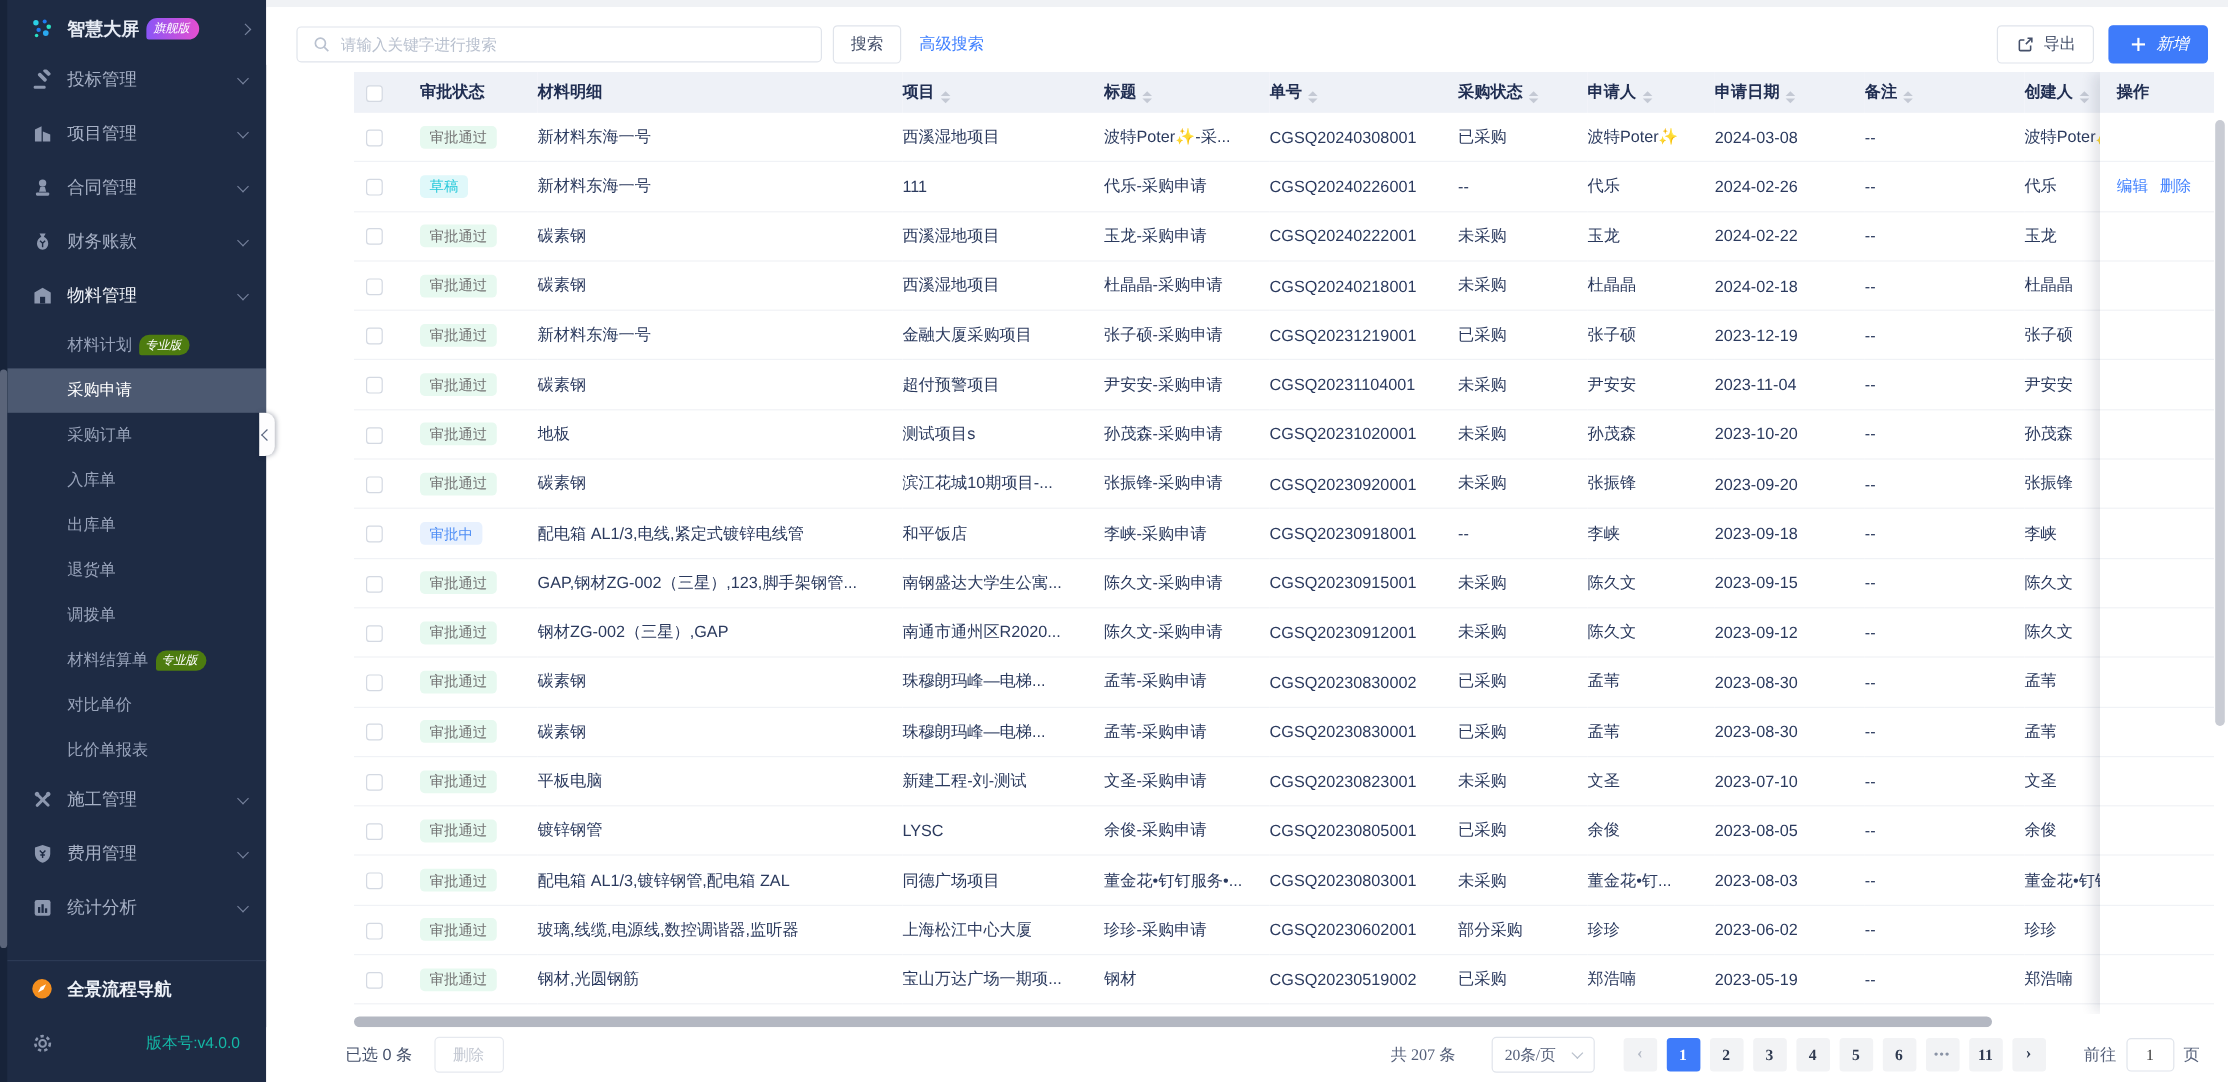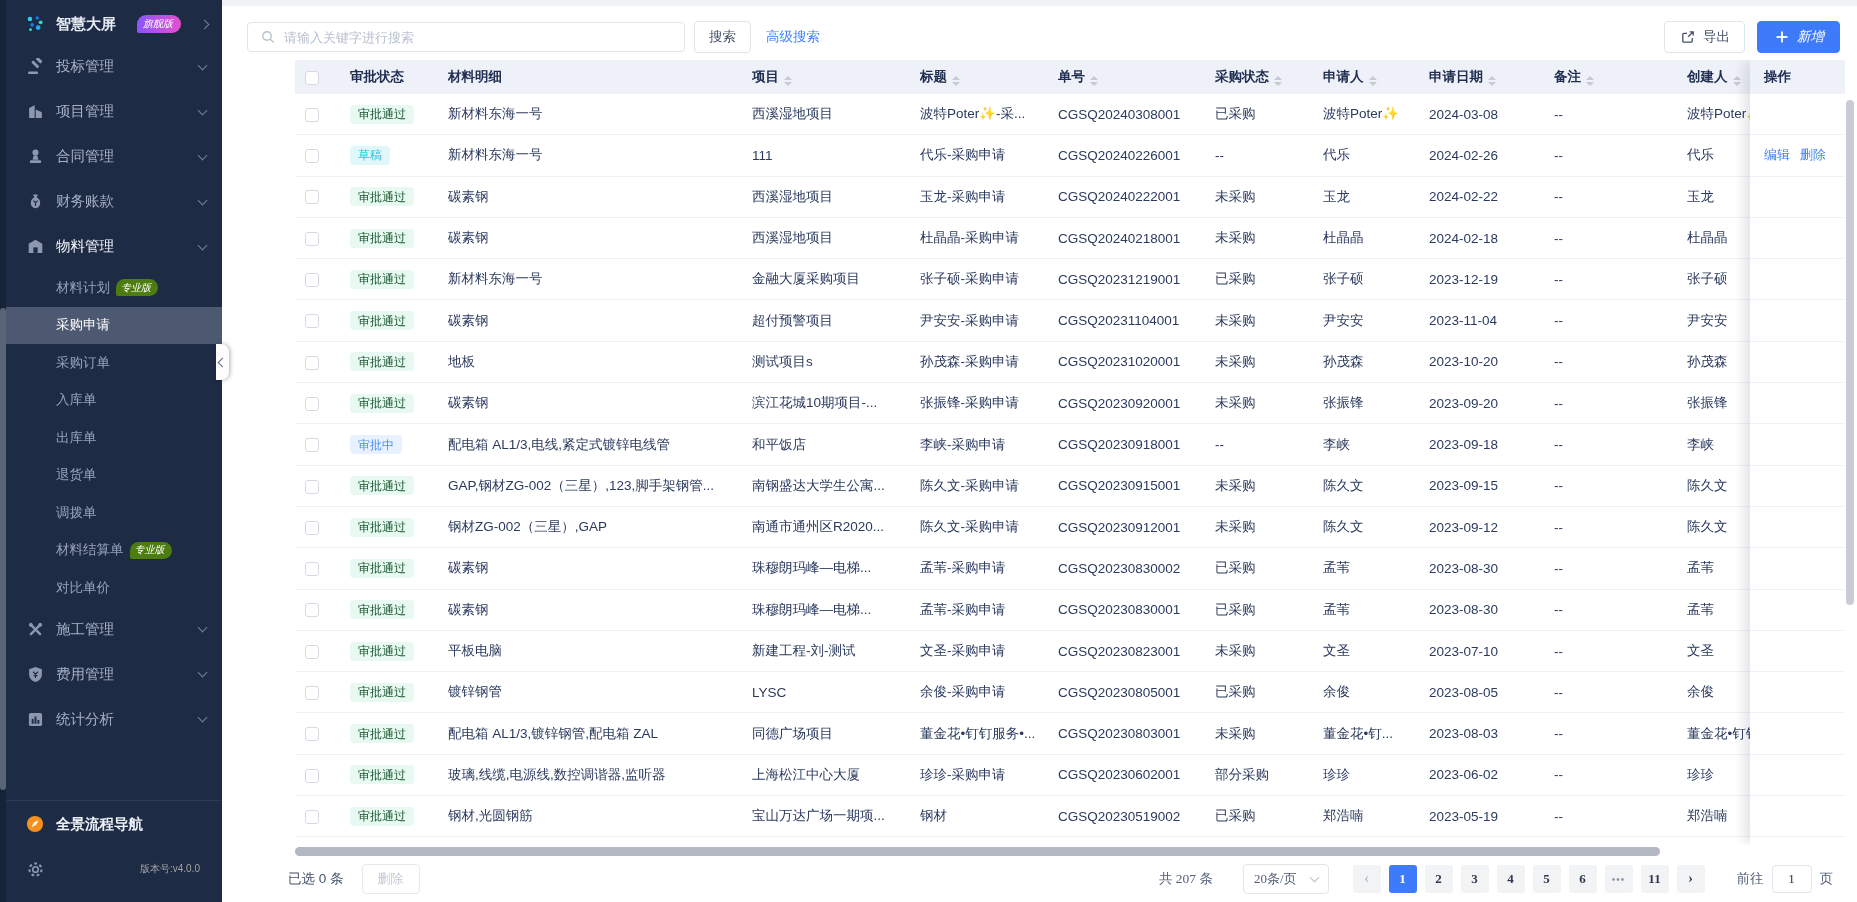--- a/index.html
+++ b/index.html
@@ -7,39 +7,39 @@
   body { font-family:"Liberation Sans","DejaVu Sans",sans-serif; background:#f0f2f5; }
   .app { display:flex; width:1857px; height:902px; }
 
   
   .sidebar { position:relative; width:222px; flex:none; background:#1e2b44; color:#9aa5bb; }
   .sb-scrolltrack { position:absolute; left:0; top:0; width:6px; height:100%; background:#172339; z-index:3; }
   .sb-thumb { position:absolute; left:0; top:308px; width:6px; height:482px; background:#5a6479; border-radius:3px; }
   .sb-inner { position:absolute; left:6px; right:0; top:0; bottom:102px; overflow:hidden; }
   .logo-row { display:flex; align-items:center; height:44px; padding:4px 14px 0 20px; cursor:pointer; }
   .logo-label { margin-left:12px; font-size:15px; font-weight:bold; color:#e7ecf5; }
-  .badge-flag { margin-left:21px; font-size:10px; font-style:italic; color:#fff; padding:2px 8px 2px 6px;
+  .badge-flag { margin-left:6px; font-size:10px; font-style:italic; color:#fff; padding:2px 8px 2px 6px;
     background:linear-gradient(90deg,#8a55f7,#e44fd0); border-radius:9px 9px 9px 2px; }
   .nav-item { display:flex; align-items:center; height:45px; padding:0 16px 0 20px; font-size:14.5px; color:#a7b1c6; cursor:pointer; }
   .nav-item .lbl { margin-left:12px; flex:1; }
   .nav-item.expanded { color:#f2f5fa; }
   .icon { display:inline-flex; width:18px; height:18px; align-items:center; justify-content:center; flex:none; }
   .chev { width:7px; height:7px; border-right:1.6px solid #76829c; border-bottom:1.6px solid #76829c; transform:rotate(45deg); margin-top:-3px; flex:none; }
   .chev.right { transform:rotate(-45deg); margin-top:0; }
   .chev.left  { transform:rotate(135deg); border-color:#5c6880; margin:0 0 0 3px; }
   .submenu { }
   .sub-item { display:flex; align-items:center; height:37.5px; padding-left:50px; font-size:13.5px; color:#98a3ba; cursor:pointer; }
   .sub-item.active { background:#4c5971; color:#ffffff; }
   .badge-pro { margin-left:6px; font-size:10px; font-style:italic; color:#fff; padding:1.5px 7px 1.5px 5px;
     background:#4d7c0f; border-radius:9px 9px 9px 2px; }
   .sb-bottom { position:absolute; left:6px; right:0; bottom:0; height:102px; }
   .sb-divider { height:1px; background:#2c3a55; }
   .process-row { display:flex; align-items:center; height:46px; padding:0 20px; font-size:14.5px; color:#eef2f8; cursor:pointer; }
   .process-row span.lbl { margin-left:12px; font-weight:bold; }
-  .version-row { display:flex; align-items:center; height:50px; padding:0 22px 6px 20px; font-size:10px; color:#a3a3a3;justify-content:center; }
+  .version-row { display:flex; align-items:center; height:50px; padding:0 22px 6px 20px; font-size:13px; color:#14b8a6;justify-content:center; }
   .version-row .ver { flex:1; text-align:right; }
   .collapse-handle { position:absolute; left:216px; top:344px; width:13px; height:36px; background:#fdfdfe;
     border-radius:0 8px 8px 0; box-shadow:1px 0 4px rgba(20,30,55,.35); z-index:5; display:flex; align-items:center; cursor:pointer; }
 
   
   .main { position:relative; flex:1; background:#fff; }
   .topstrip { height:6px; background:#f0f2f5; }
   .toolbar { display:flex; align-items:center; height:48px; padding:20px 17px 6px 25px; background:#fff; }
   .search-box { display:flex; align-items:center; gap:7px; width:438px; height:30px; border:1px solid #e0e4eb; border-radius:4px; padding:0 11px; background:#fff; }
   .search-box input { border:none; outline:none; flex:1; font-size:13px; color:#333; font-family:inherit; }
@@ -56,21 +56,21 @@
   .table-zone { position:relative; margin:6px 0 0 73px; width:1550px; height:785px; overflow:hidden; }
   table { border-collapse:separate; border-spacing:0; table-layout:fixed; width:1550px; }
   th { height:34px; background:#eef1f7; text-align:left; font-size:13.5px; font-weight:bold; color:#202e52; padding:0; white-space:nowrap; overflow:hidden; }
   td { height:41.3px; font-size:13.5px; color:#2b3a5e; padding:0 10px 0 0; white-space:nowrap; overflow:hidden; border-bottom:1px solid #f0f2f6; }
   .cb { display:inline-block; width:14px; height:14px; border:1px solid #d4d9e2; border-radius:3px; background:#fff; margin-left:10px; vertical-align:middle; cursor:pointer; }
   .sort { display:inline-flex; flex-direction:column; gap:2px; margin-left:5px; vertical-align:1px; cursor:pointer; }
   .sort i { width:0; height:0; border-left:4px solid transparent; border-right:4px solid transparent; }
   .sort .up { border-bottom:4.5px solid #c4c9d4; }
   .sort .dn { border-top:4.5px solid #c4c9d4; }
   .badge { display:inline-block; padding:3.5px 8px; border-radius:4px; font-size:12px; line-height:1; }
-  .badge.approved { color:#14532d; background:#e7f9f0; }
+  .badge.approved { color:#737373; background:#e7f9f0; }
   .badge.draft    { color:#24c8da; background:#e0f8fa; }
   .badge.pending  { color:#4f8ef5; background:#e8f1fe; }
   .ops { position:absolute; top:0; right:0; width:95px; height:785px; background:#fff; box-shadow:-8px 0 10px -2px rgba(30,42,74,.12); }
   .ops-h { height:34px; line-height:34px; background:#eef1f7; font-size:13.5px; font-weight:bold; color:#202e52; padding-left:14px; }
   .ops-cell { height:41.3px; border-bottom:1px solid #f0f2f6; display:flex; align-items:center; gap:10px; padding-left:14px; }
   .ops-cell a { font-size:13px; color:#4080ff; cursor:pointer; text-decoration:none; }
   .sliver { height:8px; }
 
   
   .hbar { margin:2px 0 0 73px; width:1550px; height:9px; }
@@ -194,20 +194,23 @@
             </div>
             <div class="sub-item">
               <span>调拨单</span>
             </div>
             <div class="sub-item">
               <span>材料结算单</span>
               <span class="badge-pro">专业版</span>
             </div>
             <div class="sub-item">
               <span>对比单价</span>
+            </div>
+            <div class="sub-item">
+              <span>比价单报表</span>
             </div>
           </div>
           <div class="nav-item">
             <span class="icon">
               <svg width="17" height="17" viewBox="0 0 16 16" fill="#8d98af">
                 <g transform="rotate(45 8 8)">
                   <rect x="6.9" y="0.8" width="2.3" height="14.4" rx="1.1"></rect>
                   <circle cx="8" cy="1.8" r="1.8"></circle>
                 </g>
                 <g transform="rotate(-45 8 8)">

